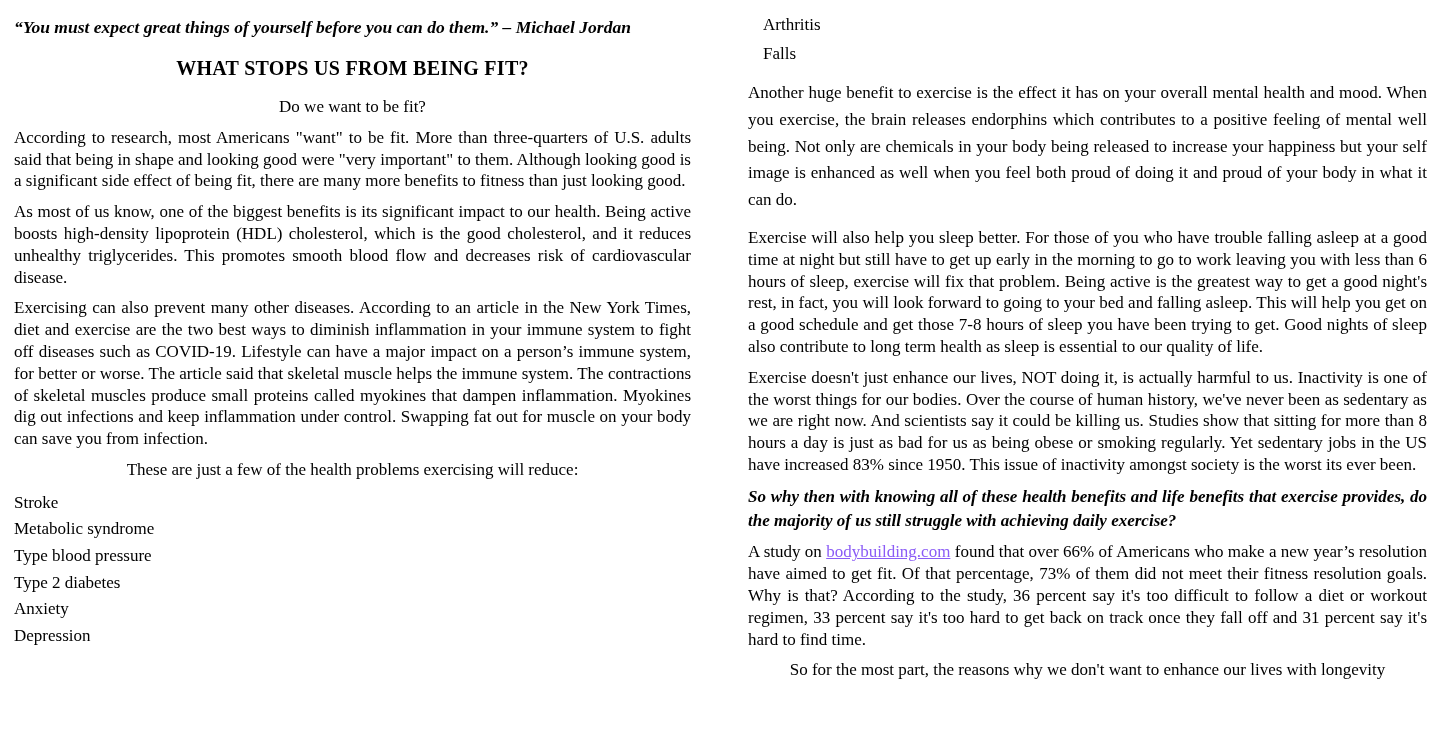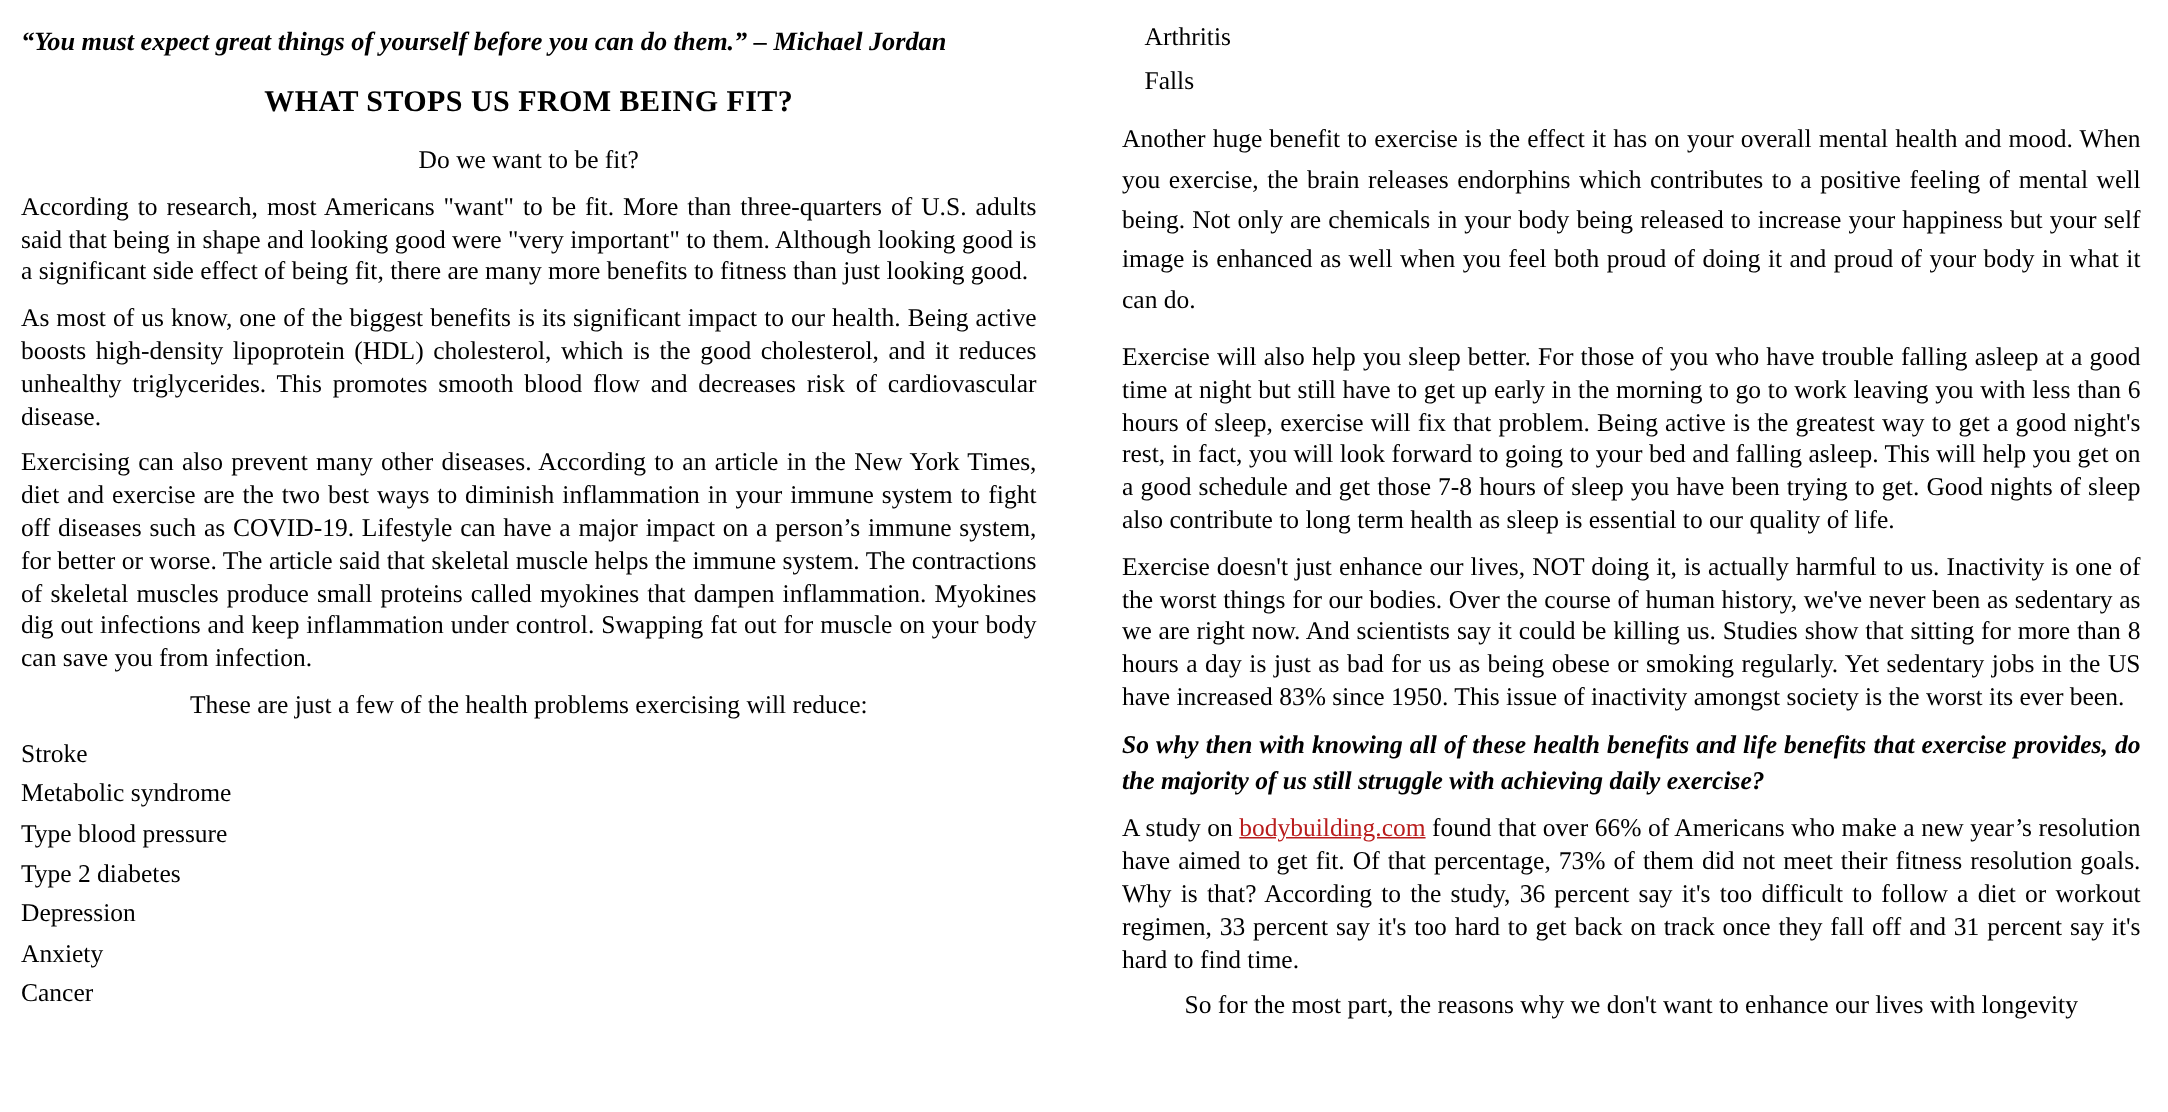--- a/index.html
+++ b/index.html
@@ -68,21 +68,21 @@
   }
   .list-right {
     margin-bottom: 5px;
   }
   p.bold-italic {
     font-weight: bold;
     font-style: italic;
     line-height: 23.8px;
   }
   a.doc-link {
-    color: #b91c1c;
+    color: #8b5cf6;
     text-decoration: underline;
     cursor: pointer;
   }
 </style>
 </head>
 <body>
 
 <div class="page">
 
   <div class="col-left">
@@ -93,23 +93,22 @@
     <p class="body">According to research, most Americans "want" to be fit. More than three-quarters of U.S. adults said that being in shape and looking good were "very important" to them. Although looking good is a significant side effect of being fit, there are many more benefits to fitness than just looking good.</p>
     <p class="body">As most of us know, one of the biggest benefits is its significant impact to our health. Being active boosts high-density lipoprotein (HDL) cholesterol, which is the good cholesterol, and it reduces unhealthy triglycerides. This promotes smooth blood flow and decreases risk of cardiovascular disease.</p>
     <p class="body">Exercising can also prevent many other diseases. According to an article in the New York Times, diet and exercise are the two best ways to diminish inflammation in your immune system to fight off diseases such as COVID-19. Lifestyle can have a major impact on a person’s immune system, for better or worse. The article said that skeletal muscle helps the immune system. The contractions of skeletal muscles produce small proteins called myokines that dampen inflammation. Myokines dig out infections and keep inflammation under control. Swapping fat out for muscle on your body can save you from infection.</p>
     <p class="body plain">These are just a few of the health problems exercising will reduce:</p>
 
     <div class="list">
       <p>Stroke</p>
       <p>Metabolic syndrome</p>
       <p>Type blood pressure</p>
       <p>Type 2 diabetes</p>
+      <p>Anxiety</p>
       <p>Depression</p>
-      <p>Anxiety</p>
-      <p>Cancer</p>
     </div>
   </div>
 
   <div class="col-right">
     <div class="list list-right">
       <p>Arthritis</p>
       <p>Falls</p>
     </div>
 
     <p class="body loose">Another huge benefit to exercise is the effect it has on your overall mental health and mood. When you exercise, the brain releases endorphins which contributes to a positive feeling of mental well being. Not only are chemicals in your body being released to increase your happiness but your self image is enhanced as well when you feel both proud of doing it and proud of your body in what it can do.</p>

